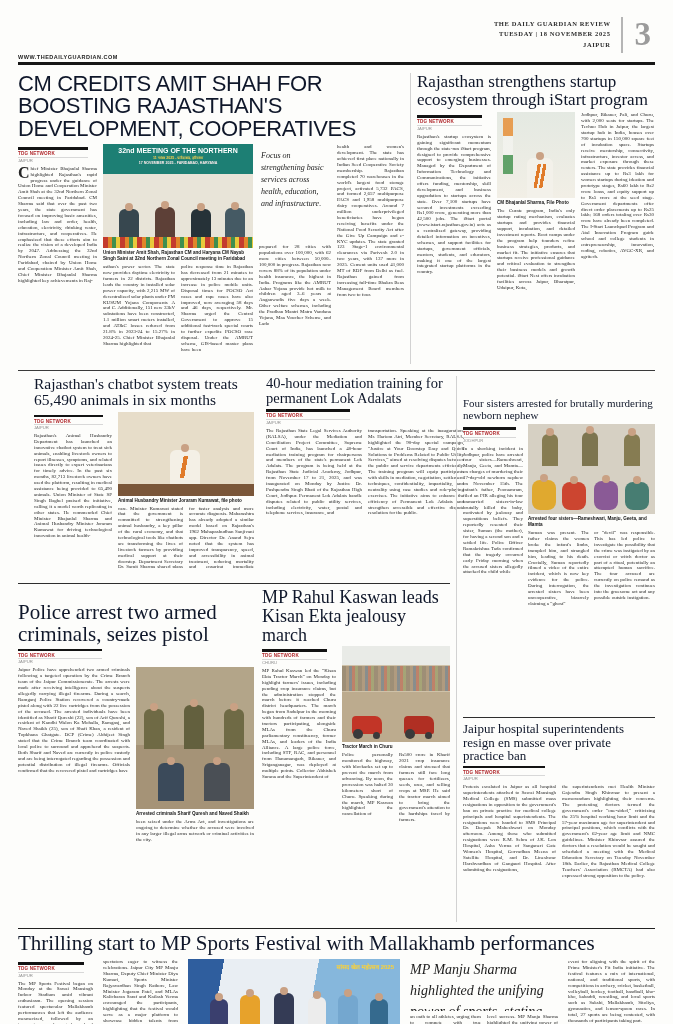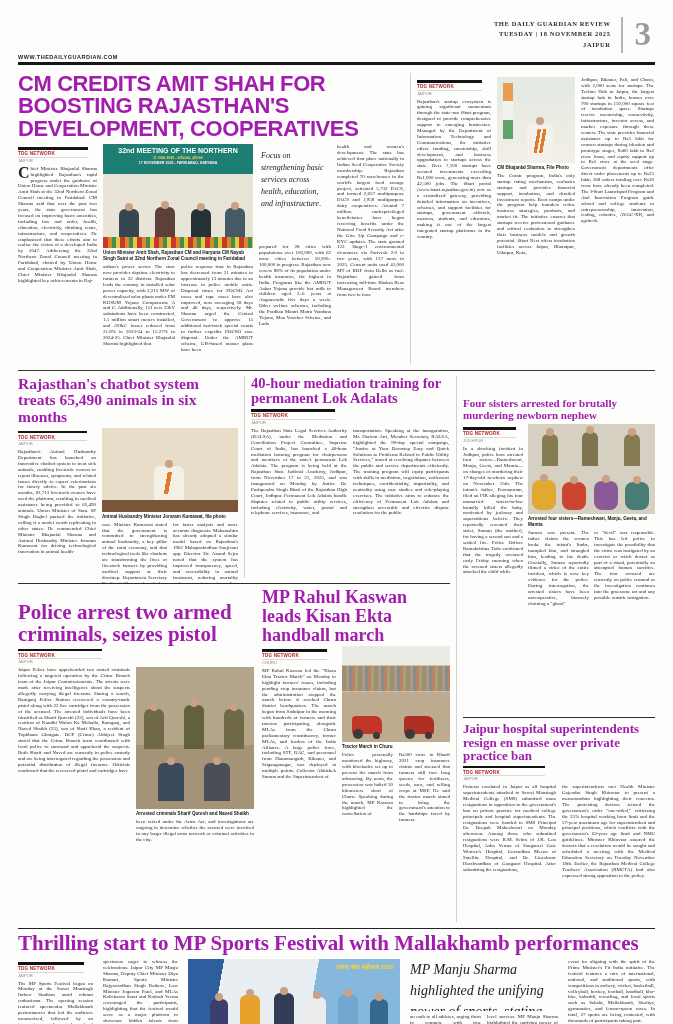--- a/index.html
+++ b/index.html
@@ -15,21 +15,21 @@
     font-size:6.5px; letter-spacing:.6px; color:#2e2e2e; line-height:1.6; margin-right:10px; }
   .mast-vr{ width:1px; height:36px; background:#b5b5b5; }
   .mast-section{ font-family:"Liberation Serif",serif; font-size:33px; color:#1b1b1b;
     letter-spacing:3px; padding:0 12px; }
   .mast-page{ font-family:"Liberation Serif",serif; font-size:33px; font-weight:bold;
     color:#9b9b9b; padding-left:12px; padding-right:4px; }
   .website{ font:bold 5.5px "Liberation Sans",sans-serif; color:#222; letter-spacing:.5px; margin-top:1px; }
   .head-rule{ height:3px; background:#161616; margin-top:2px; }
 
   
-  .hl{ font-family:"Liberation Serif",serif; font-weight:bold; color:#a21caf; line-height:1.04; }
+  .hl{ font-family:"Liberation Serif",serif; font-weight:normal; color:#0f172a; line-height:1.04; }
   .body-txt{ font-size:5px; line-height:1.18; text-align:justify; color:#262626; overflow:hidden; }
   .byline{ margin:3px 0 3px; }
   .by-rule{ height:2.5px; background:#131313; width:88%; }
   .by-net{ font:bold 4.6px "Liberation Sans",sans-serif; color:#b0272c; letter-spacing:.2px; margin-top:1.5px; }
   .by-loc{ font:4.2px "Liberation Sans",sans-serif; color:#909090; margin-top:.5px; border-top:.5px solid #d8d8d8; width:88%; }
   .caption{ font:bold 4.6px "Liberation Sans",sans-serif; color:#151515; line-height:1.3; margin-top:2px; text-align:left; }
   .photo{ position:relative; overflow:hidden; width:100%; background:#d8d4cb; }
   .vr{ width:1px; background:#d2d2d2; margin:0 6px; }
   .pullquote{ font-style:italic; font-size:8px; line-height:1.5; color:#1c1c1c; }
   .fig{ position:absolute; border-radius:6px 6px 0 0; }
@@ -66,21 +66,21 @@
   .a-istart .mid{ width:78px; display:flex; flex-direction:column; }
   .a-istart .c3{ width:73px; }
   .photo-cm{ height:86px; background:linear-gradient(180deg,#e4e9e2,#f2efe6); }
   .flagbar{ position:absolute; left:6px; top:6px; width:10px; height:56px;
     background:linear-gradient(180deg,#e78a2e 0 33%,#f4f4f0 33% 66%,#3e8f4a 66% 100%); opacity:.8; }
 
   
   .s2{ display:flex; margin-top:6px; border-top:1px solid #3a3a3a; padding-top:5px; }
   .zone-left{ width:432px; }
   .row1{ display:flex; height:202px; }
-  .a-chat{ width:220px; }
+  .a-chat{ width:220px;margin-left:16px; }
   .a-chat .hl{ font-size:15.5px; }
   .a-chat .body{ display:flex; gap:6px; height:162px; margin-top:3px; }
   .a-chat .c1{ width:78px; }
   .a-chat .right{ width:136px; display:flex; flex-direction:column; }
   .photo-kumawat{ height:84px; background:#e7ddc9; }
   .a-chat .subrow{ display:flex; gap:6px; height:62px; margin-top:2px; }
   .a-chat .subrow .body-txt{ width:65px; }
   .a-med{ width:199px; }
   .a-med .hl{ font-size:14.5px; }
   .a-med .body{ display:flex; gap:6px; height:160px; margin-top:3px; }
@@ -195,20 +195,21 @@
           <div class="pullquote pq-box">Focus on strengthening basic services across health, education, and infrastructure.</div>
           <div class="body-txt pq-text">prepared for 28 cities with populations over 100,000, with 62 more cities between 50,000–100,000 in progress. Rajasthan now covers 88% of its population under health insurance, the highest in India. Programs like the AMRUT Aahar Yojana provide hot milk to children aged 3–6 years at Anganwadis five days a week. Other welfare schemes, including the Pradhan Mantri Matru Vandana Yojana, Maa Voucher Scheme, and Lado</div>
         </div>
         <div class="c5 body-txt" style="height:220px">health and women's development. The state has achieved first place nationally in Indian Seed Cooperative Society membership. Rajasthan completed 70 warehouses in the world's largest food storage project, activated 5,732 PACS, and formed 2,657 multipurpose PACS and 1,958 multipurpose dairy cooperatives. Around 7 million underprivileged beneficiaries have begun receiving benefits under the National Food Security Act after the Give Up Campaign and e-KYC updates. The state granted 123 Stage-1 environmental clearances via Parivesh 2.0 in two years, with 137 more in 2025. Cement units used 41,000 MT of RDF from Delhi as fuel. Rajasthan gained from increasing full-time Bhakra Beas Management Board members from two to four.</div>
       </div>
     </article>
 
     <div class="vr"></div>
 
     <article class="a-istart">
+      <h2 class="hl">Rajasthan strengthens startup ecosystem through iStart program</h2>
       <div class="body">
         <div class="c1">
           <div class="byline">
             <div class="by-rule"></div>
             <div class="by-net">TDG NETWORK</div>
             <div class="by-loc">JAIPUR</div>
           </div>
           <div class="body-txt" style="height:188px">Rajasthan's startup ecosystem is gaining significant momentum through the state-run iStart program, designed to provide comprehensive support to emerging businesses. Managed by the Department of Information Technology and Communications, the initiative offers funding, mentorship, skill development, and business upgradation to startups across the state. Over 7,100 startups have secured investments exceeding Rs1,000 crore, generating more than 42,500 jobs. The iStart portal (www.istart.rajasthan.gov.in) acts as a centralized gateway, providing detailed information on incentives, schemes, and support facilities for startups, government officials, mentors, students, and educators, making it one of the largest integrated startup platforms in the country.</div>
         </div>
         <div class="mid">
@@ -289,21 +290,21 @@
                 <span class="fig" style="left:22px;bottom:8px;width:26px;height:38px;background:#3b4a5a"></span>
                 <span class="fig" style="left:68px;bottom:8px;width:26px;height:38px;background:#4a4f55"></span>
               </figure>
               <figcaption class="caption">Arrested criminals Sharif Quresh and Naved Shaikh</figcaption>
               <div class="body-txt" style="flex:1;margin-top:2px">been seized under the Arms Act, and investigations are ongoing to determine whether the accused were involved in any larger illegal arms network or criminal activities in the city.</div>
             </div>
           </div>
         </article>
 
         <article class="a-trac">
-          <h2 class="hl">MP Rahul Kaswan leads Kisan Ekta handball march</h2>
+          <h2 class="hl">MP Rahul Kaswan leads Kisan Ekta jealousy march</h2>
           <div class="body">
             <div class="c1">
               <div class="byline">
                 <div class="by-rule"></div>
                 <div class="by-net">TDG NETWORK</div>
                 <div class="by-loc">CHURU</div>
               </div>
               <div class="body-txt" style="height:214px">MP Rahul Kaswan led the “Kisan Ekta Tractor March” on Monday to highlight farmers' issues, including pending crop insurance claims, but the administration stopped the march before it reached Churu district headquarters. The march began from Sadulpur in the morning with hundreds of farmers and their tractors participating, alongside MLAs from the Churu parliamentary constituency, former MLAs, and leaders of the India Alliance. A large police force, including STF, RAC, and personnel from Hanumangarh, Bikaner, and Sriganganagar, was deployed at multiple points. Collector Abhishek Surana and the Superintendent of</div>
             </div>
             <div class="right">

